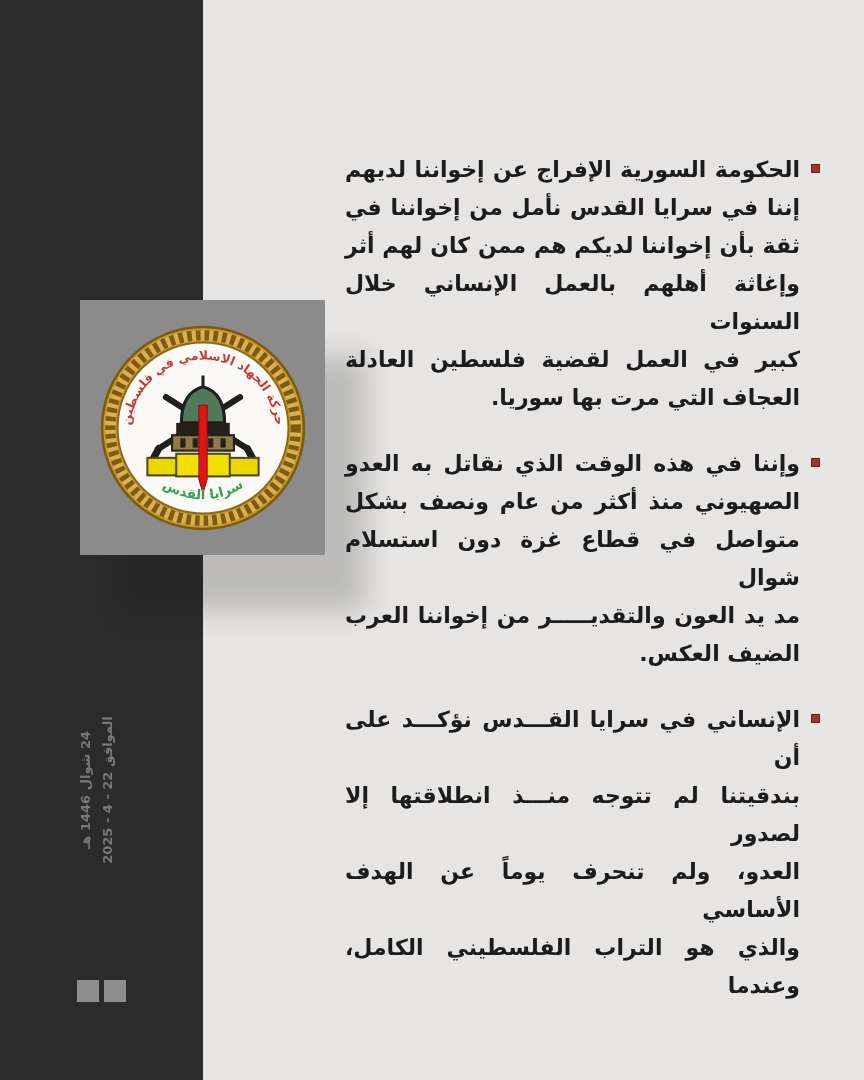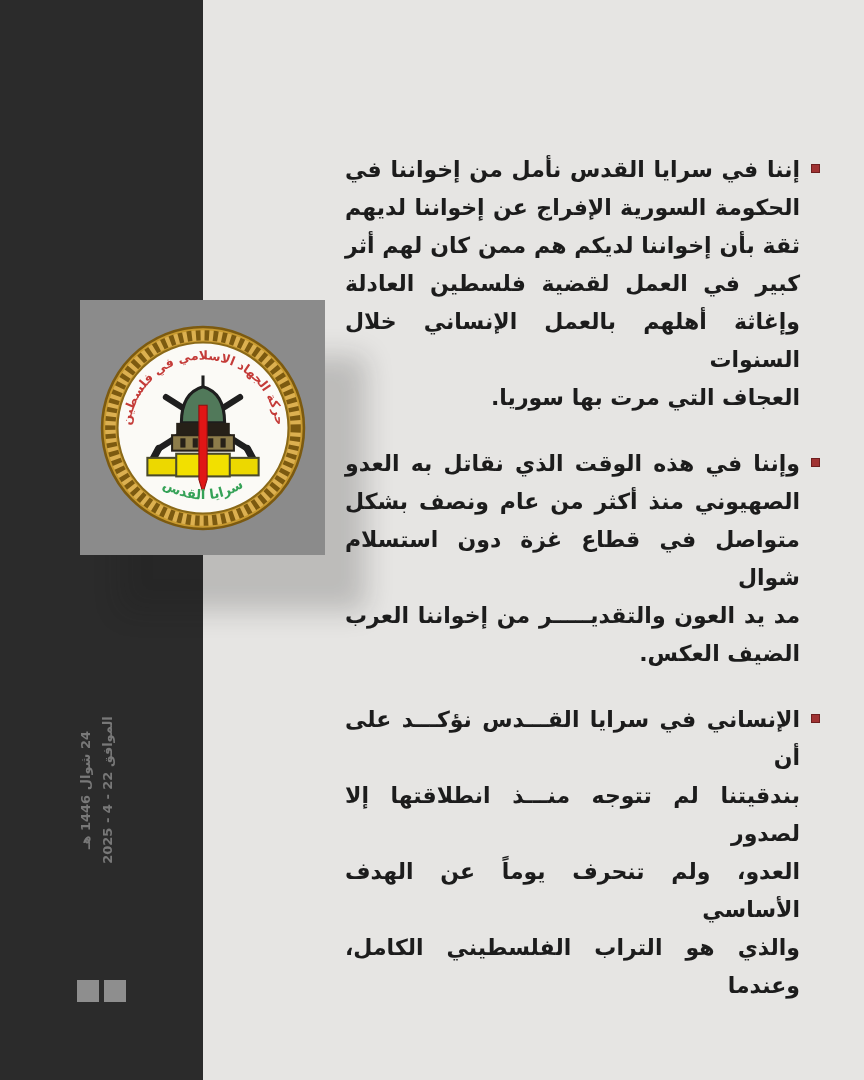--- a/index.html
+++ b/index.html
@@ -113,25 +113,25 @@
       <text font-size="13" fill="#35a257" font-weight="bold">
         <textPath href="#arcBottom" startOffset="50%" text-anchor="middle">سرايا القدس</textPath>
       </text>
     </svg>
   </div>
 
   <div class="text-col">
 
     <div class="para">
       <span class="bullet"></span>
+      <div class="line">الحكومة السورية الإفراج عن إخواننا لديهم</div>
       <div class="line">إننا في سرايا القدس نأمل من إخواننا في</div>
-      <div class="line">الحكومة السورية الإفراج عن إخواننا لديهم</div>
       <div class="line">ثقة بأن إخواننا لديكم هم ممن كان لهم أثر</div>
+      <div class="line">وإغاثة أهلهم بالعمل الإنساني خلال السنوات</div>
       <div class="line">كبير في العمل لقضية فلسطين العادلة</div>
-      <div class="line">وإغاثة أهلهم بالعمل الإنساني خلال السنوات</div>
       <div class="line last">العجاف التي مرت بها سوريا.</div>
     </div>
 
     <div class="para">
       <span class="bullet"></span>
       <div class="line">وإننا في هذه الوقت الذي نقاتل به العدو</div>
       <div class="line">الصهيوني منذ أكثر من عام ونصف بشكل</div>
       <div class="line">متواصل في قطاع غزة دون استسلام شوال</div>
       <div class="line">مد يد العون والتقديـــــر من إخواننا العرب</div>
       <div class="line last">الضيف العكس.</div>

